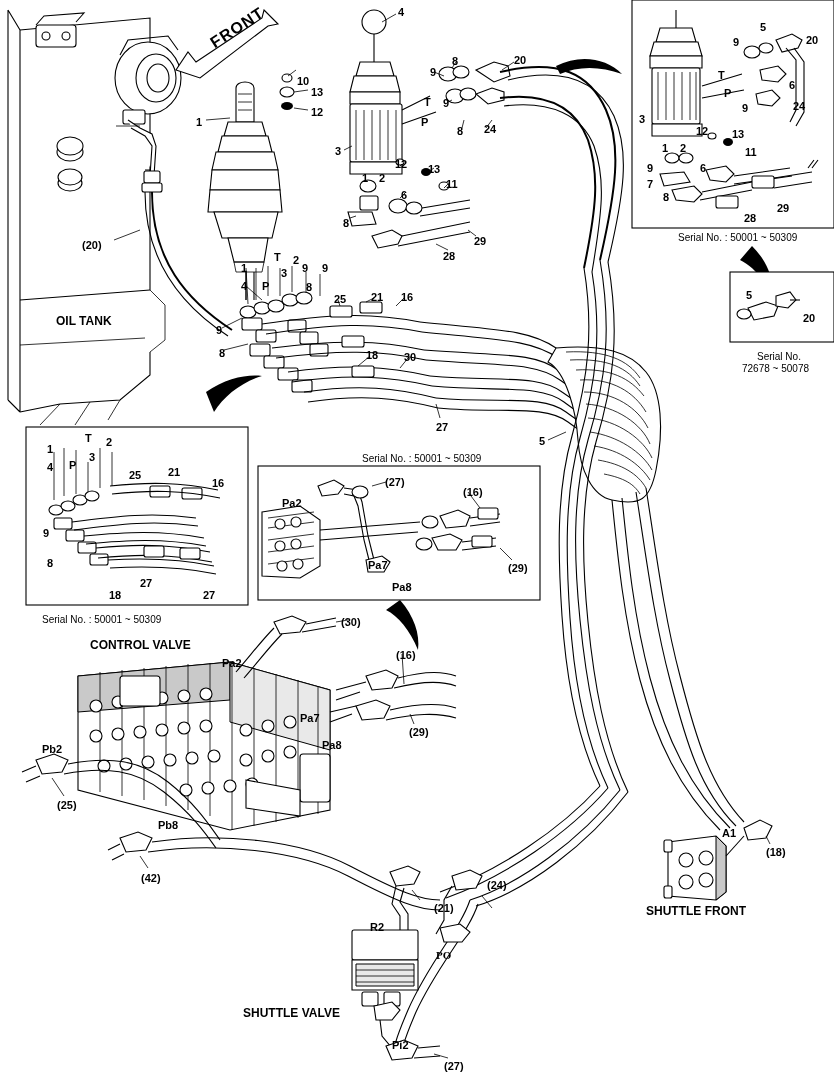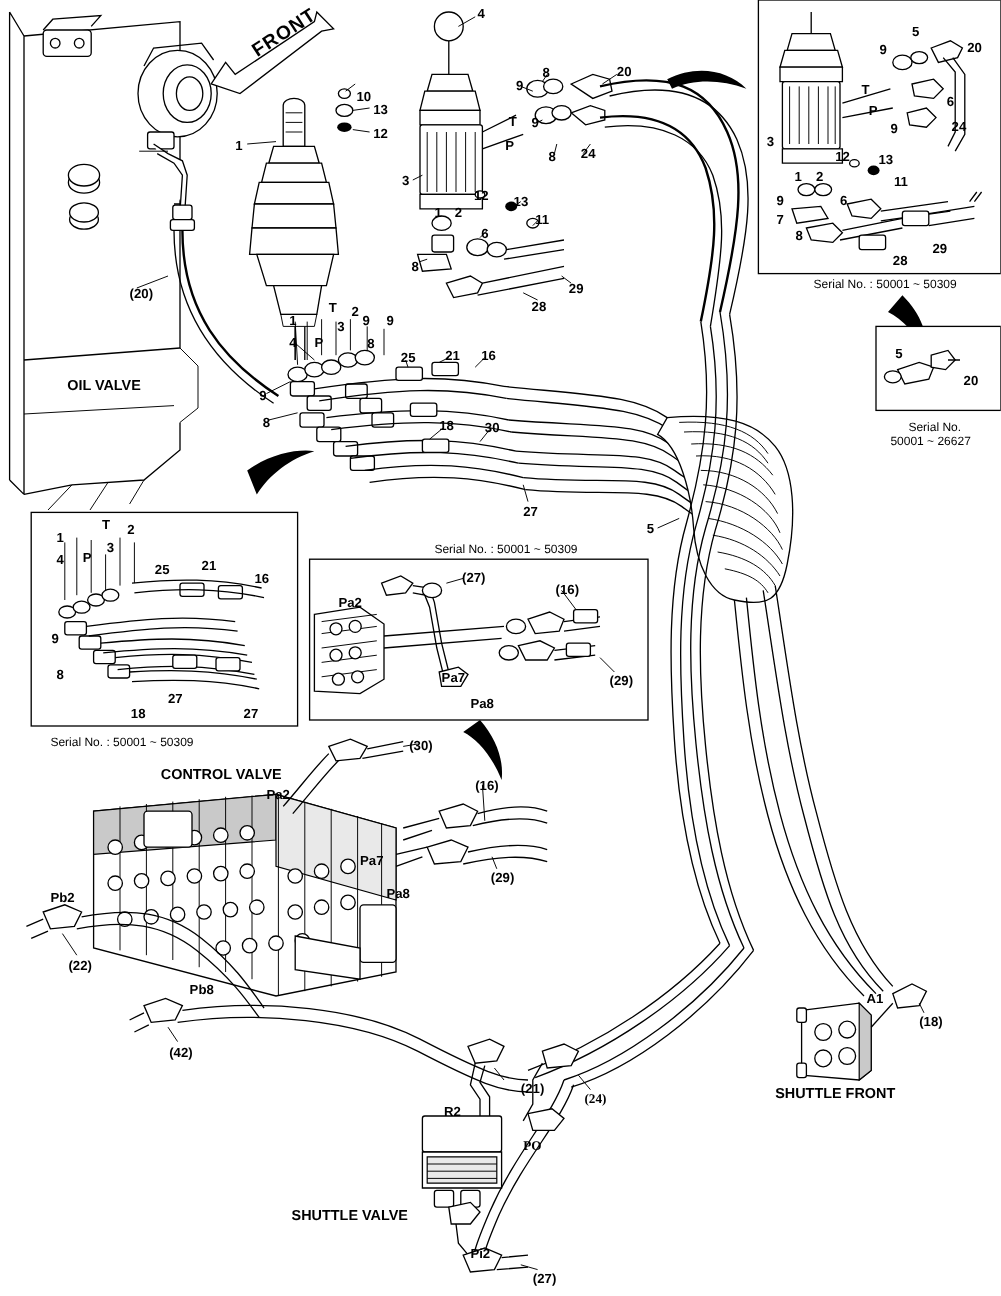--- a/index.html
+++ b/index.html
@@ -430,29 +430,29 @@
       <path class="lt" d="M420 900 L412 890"></path>
       <path class="lt" d="M492 908 L482 896"></path>
       <path class="lt" d="M770 844 L766 836"></path>
       <path class="lt" d="M448 1058 L434 1054"></path>
       <path class="lt" d="M386 482 L372 486"></path>
       <path class="lt" d="M468 492 L480 508"></path>
       <path class="lt" d="M512 560 L500 548"></path>
     </g>
   </svg>
 
-  <div class="lbl t" style="left:56px;top:316px;">OIL VALVE</div>
-  <div class="lbl t" style="left:90px;top:640px;margin-left:44px;">CONTROL VALVE</div>
+  <div class="lbl t" style="left:56px;top:316px;">OIL TANK</div>
+  <div class="lbl t" style="left:90px;top:640px;">CONTROL VALVE</div>
   <div class="lbl t" style="left:646px;top:906px;">SHUTTLE FRONT</div>
   <div class="lbl t" style="left:243px;top:1008px;">SHUTTLE VALVE</div>
   <div class="lbl b" style="left:207px;top:22px;transform:rotate(-33deg);font-size:16px;letter-spacing:1px;">FRONT</div>
 
   <div class="lbl ser" style="left:678px;top:232px;">Serial No. : 50001 ~ 50309</div>
   <div class="lbl ser" style="left:757px;top:351px;">Serial No.</div>
-  <div class="lbl ser" style="left:742px;top:363px;">50001 ~ 26627</div>
+  <div class="lbl ser" style="left:742px;top:363px;">72678 ~ 50078</div>
   <div class="lbl ser" style="left:362px;top:453px;">Serial No. : 50001 ~ 50309</div>
   <div class="lbl ser" style="left:42px;top:614px;">Serial No. : 50001 ~ 50309</div>
 
   <div class="lbl b" style="left:282px;top:498px;">Pa2</div>
   <div class="lbl b" style="left:368px;top:560px;">Pa7</div>
   <div class="lbl b" style="left:392px;top:582px;">Pa8</div>
   <div class="lbl b" style="left:222px;top:658px;">Pa2</div>
   <div class="lbl b" style="left:300px;top:713px;">Pa7</div>
   <div class="lbl b" style="left:322px;top:740px;">Pa8</div>
   <div class="lbl b" style="left:42px;top:744px;">Pb2</div>
@@ -479,21 +479,21 @@
       <div class="lbl b" style="left: 514px; top: 55px;">20</div>
       <div class="lbl b" style="left: 424px; top: 97px;">T</div>
       <div class="lbl b" style="left: 421px; top: 117px;">P</div>
       <div class="lbl b" style="left: 443px; top: 98px;">9</div>
       <div class="lbl b" style="left: 457px; top: 126px;">8</div>
       <div class="lbl b" style="left: 484px; top: 124px;">24</div>
       <div class="lbl b" style="left: 401px; top: 190px;">6</div>
       <div class="lbl b" style="left: 343px; top: 218px;">8</div>
       <div class="lbl b" style="left: 443px; top: 251px;">28</div>
       <div class="lbl b" style="left: 474px; top: 236px;">29</div>
-      <div class="lbl b" style="left: 108px; top: 240px; text-align: right;">(20)</div>
+      <div class="lbl b" style="left: 82px; top: 240px; text-align: right;">(20)</div>
       <div class="lbl b" style="left: 241px; top: 263px;">1</div>
       <div class="lbl b" style="left: 274px; top: 252px;">T</div>
       <div class="lbl b" style="left: 293px; top: 255px;">2</div>
       <div class="lbl b" style="left: 281px; top: 268px;">3</div>
       <div class="lbl b" style="left: 302px; top: 263px;">9</div>
       <div class="lbl b" style="left: 322px; top: 263px;">9</div>
       <div class="lbl b" style="left: 241px; top: 281px;">4</div>
       <div class="lbl b" style="left: 262px; top: 281px;">P</div>
       <div class="lbl b" style="left: 306px; top: 282px;">8</div>
       <div class="lbl b" style="left: 334px; top: 294px;">25</div>
@@ -501,24 +501,24 @@
       <div class="lbl b" style="left: 401px; top: 292px;">16</div>
       <div class="lbl b" style="left: 216px; top: 325px;">9</div>
       <div class="lbl b" style="left: 219px; top: 348px;">8</div>
       <div class="lbl b" style="left: 366px; top: 350px;">18</div>
       <div class="lbl b" style="left: 404px; top: 352px;">30</div>
       <div class="lbl b" style="left: 436px; top: 422px;">27</div>
       <div class="lbl b" style="left: 539px; top: 436px;">5</div>
       <div class="lbl b" style="left: 341px; top: 617px;">(30)</div>
       <div class="lbl b" style="left: 396px; top: 650px;">(16)</div>
       <div class="lbl b" style="left: 409px; top: 727px;">(29)</div>
-      <div class="lbl b" style="left: 57px; top: 800px;">(22)</div>
+      <div class="lbl b" style="left: 57px; top: 800px;">(25)</div>
       <div class="lbl b" style="left: 141px; top: 873px;">(42)</div>
       <div class="lbl b" style="left: 414px; top: 903px; margin-left: 20px;">(21)</div>
-      <div class="lbl b" style="left: 487px; top: 911px; font-family: Liberation Serif, serif;">(24)</div>
+      <div class="lbl b" style="left: 487px; top: 880px;">(24)</div>
       <div class="lbl b" style="left: 766px; top: 847px;">(18)</div>
       <div class="lbl b" style="left: 444px; top: 1061px;">(27)</div>
       <div class="lbl b" style="left: 760px; top: 22px;">5</div>
       <div class="lbl b" style="left: 733px; top: 37px;">9</div>
       <div class="lbl b" style="left: 806px; top: 35px;">20</div>
       <div class="lbl b" style="left: 718px; top: 70px;">T</div>
       <div class="lbl b" style="left: 789px; top: 80px;">6</div>
       <div class="lbl b" style="left: 724px; top: 88px;">P</div>
       <div class="lbl b" style="left: 793px; top: 101px;">24</div>
       <div class="lbl b" style="left: 742px; top: 103px;">9</div>

